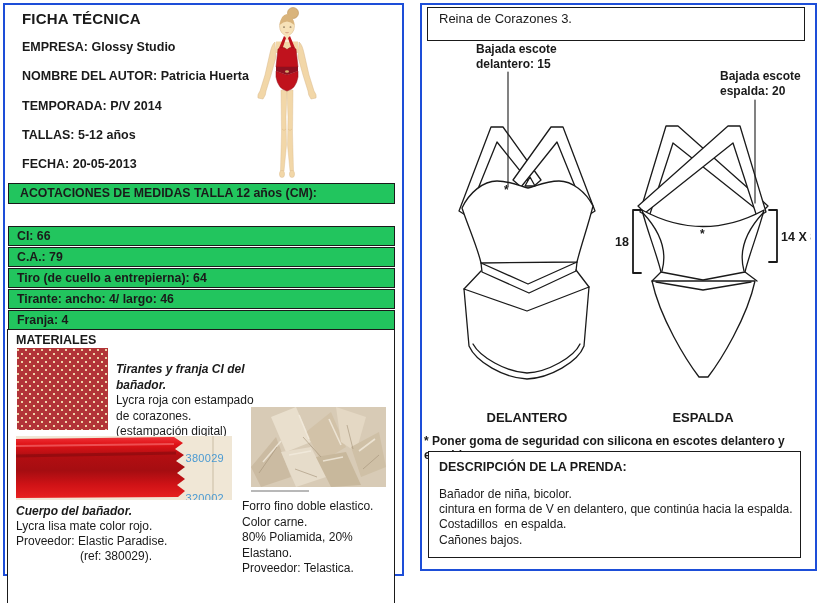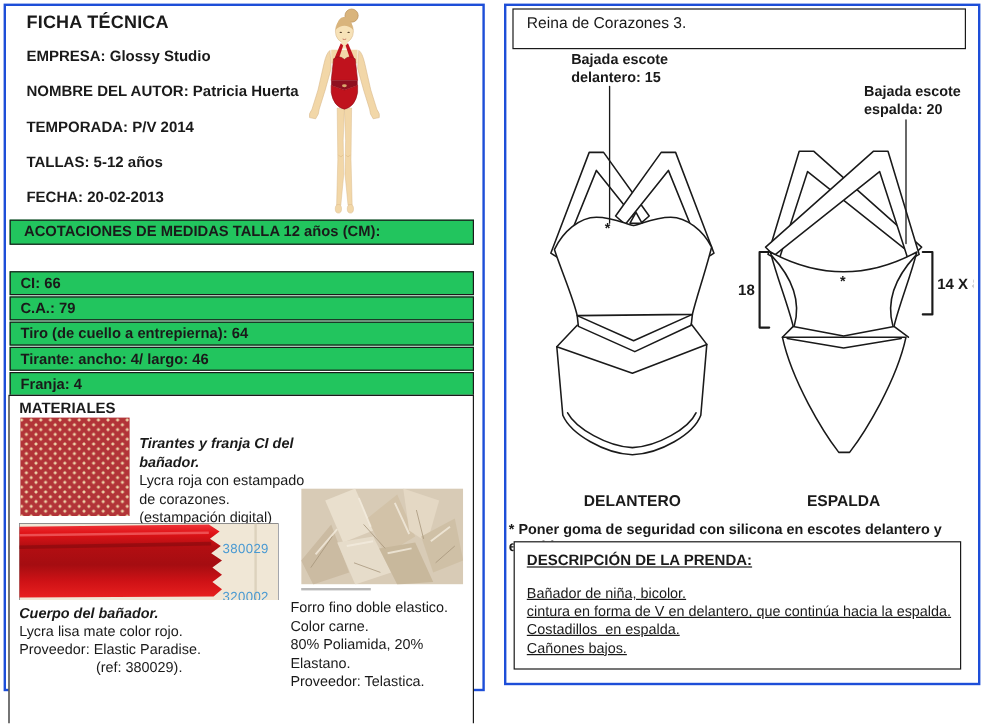--- a/index.html
+++ b/index.html
@@ -20,38 +20,38 @@
     background-image:radial-gradient(#eed3a8 1.1px,rgba(0,0,0,0) 1.4px),radial-gradient(#eed3a8 1.1px,rgba(0,0,0,0) 1.4px);
     background-size:8px 8px;background-position:1px 2px,5px 6px;}
   .rollwrap{position:absolute;left:8px;top:106px;width:216px;height:64px;overflow:hidden;background:#0f172a;}
   .refnum{position:absolute;right:8px;color:#4a9ad2;font-size:11px;letter-spacing:.3px;}
   .microcap{position:absolute;left:243px;top:160px;width:58px;height:2px;background:#9a9a9a;opacity:.7;}
   
   .titlebox{position:absolute;left:5px;top:2px;width:378px;height:34px;box-sizing:border-box;
             border:1.5px solid #1a1a1a;font-size:13px;padding:3px 0 14px 11px;background:#fff;}
   .annot{position:absolute;font-size:12px;font-weight:bold;line-height:15px;}
   .descbox{position:absolute;left:6px;top:446px;width:373px;height:107px;box-sizing:border-box;
-           border:1.5px solid #1a1a1a;background:#fff;text-decoration:underline;}
+           border:1.5px solid #1a1a1a;background:#fff;}
   .descline{font-size:12px;line-height:15.2px;margin-left:10px;white-space:pre-wrap;}
   svg text{font-family:"Liberation Sans",sans-serif;fill:#1a1a1a;}
 </style>
 </head>
 <body>
 
 <div class="sheet">
 
   <div class="panel" style="left:3px;top:3px;width:397px;height:569px;">
 
     <div class="abs bold" style="left:17px;top:5px;font-size:15px;letter-spacing:.2px;">FICHA TÉCNICA</div>
 
     <div class="hfield" style="top:35px;">EMPRESA:  Glossy Studio</div>
     <div class="hfield" style="top:64px;">NOMBRE DEL AUTOR: Patricia Huerta</div>
     <div class="hfield" style="top:94px;">TEMPORADA:  P/V 2014</div>
     <div class="hfield" style="top:123px;">TALLAS:  5-12 años</div>
-    <div class="hfield" style="top:152px;">FECHA: 20-02-2013</div>
+    <div class="hfield" style="top:152px;">FECHA: 20-05-2013</div>
 
     <svg class="abs" style="left:243px;top:0px;" width="78" height="175" viewBox="0 0 78 175">
       <circle cx="45" cy="8" r="5.5" fill="#d9b47c" stroke="#b8905a" stroke-width="0.6"></circle>
       <ellipse cx="39" cy="21" rx="7.5" ry="9.5" fill="#f7e2b8" stroke="#d9b98c" stroke-width="0.5"></ellipse>
       <path d="M31.5,20 Q33,9.5 39,9 Q45,9.5 46.5,20 Q39,13 31.5,20 Z" fill="#d9b47c"></path>
       <ellipse cx="36" cy="22" rx="1" ry="0.6" fill="#5a4632"></ellipse>
       <ellipse cx="42.5" cy="22" rx="1" ry="0.6" fill="#5a4632"></ellipse>
       <path d="M37.5,27.5 Q39,28.5 40.5,27.5" stroke="#c06a5c" stroke-width="0.7" fill="none"></path>
       <rect x="36.5" y="28.5" width="5" height="7" fill="#f7e2b8"></rect>
       <path d="M27,37 Q24,39 22,48 L17,70 L12,86 Q9,90 10,93 L15,94 Q18,90 18,86 L23,70 L28,52 Z" fill="#f2d7a8" stroke="#d9b98c" stroke-width="0.5"></path>

